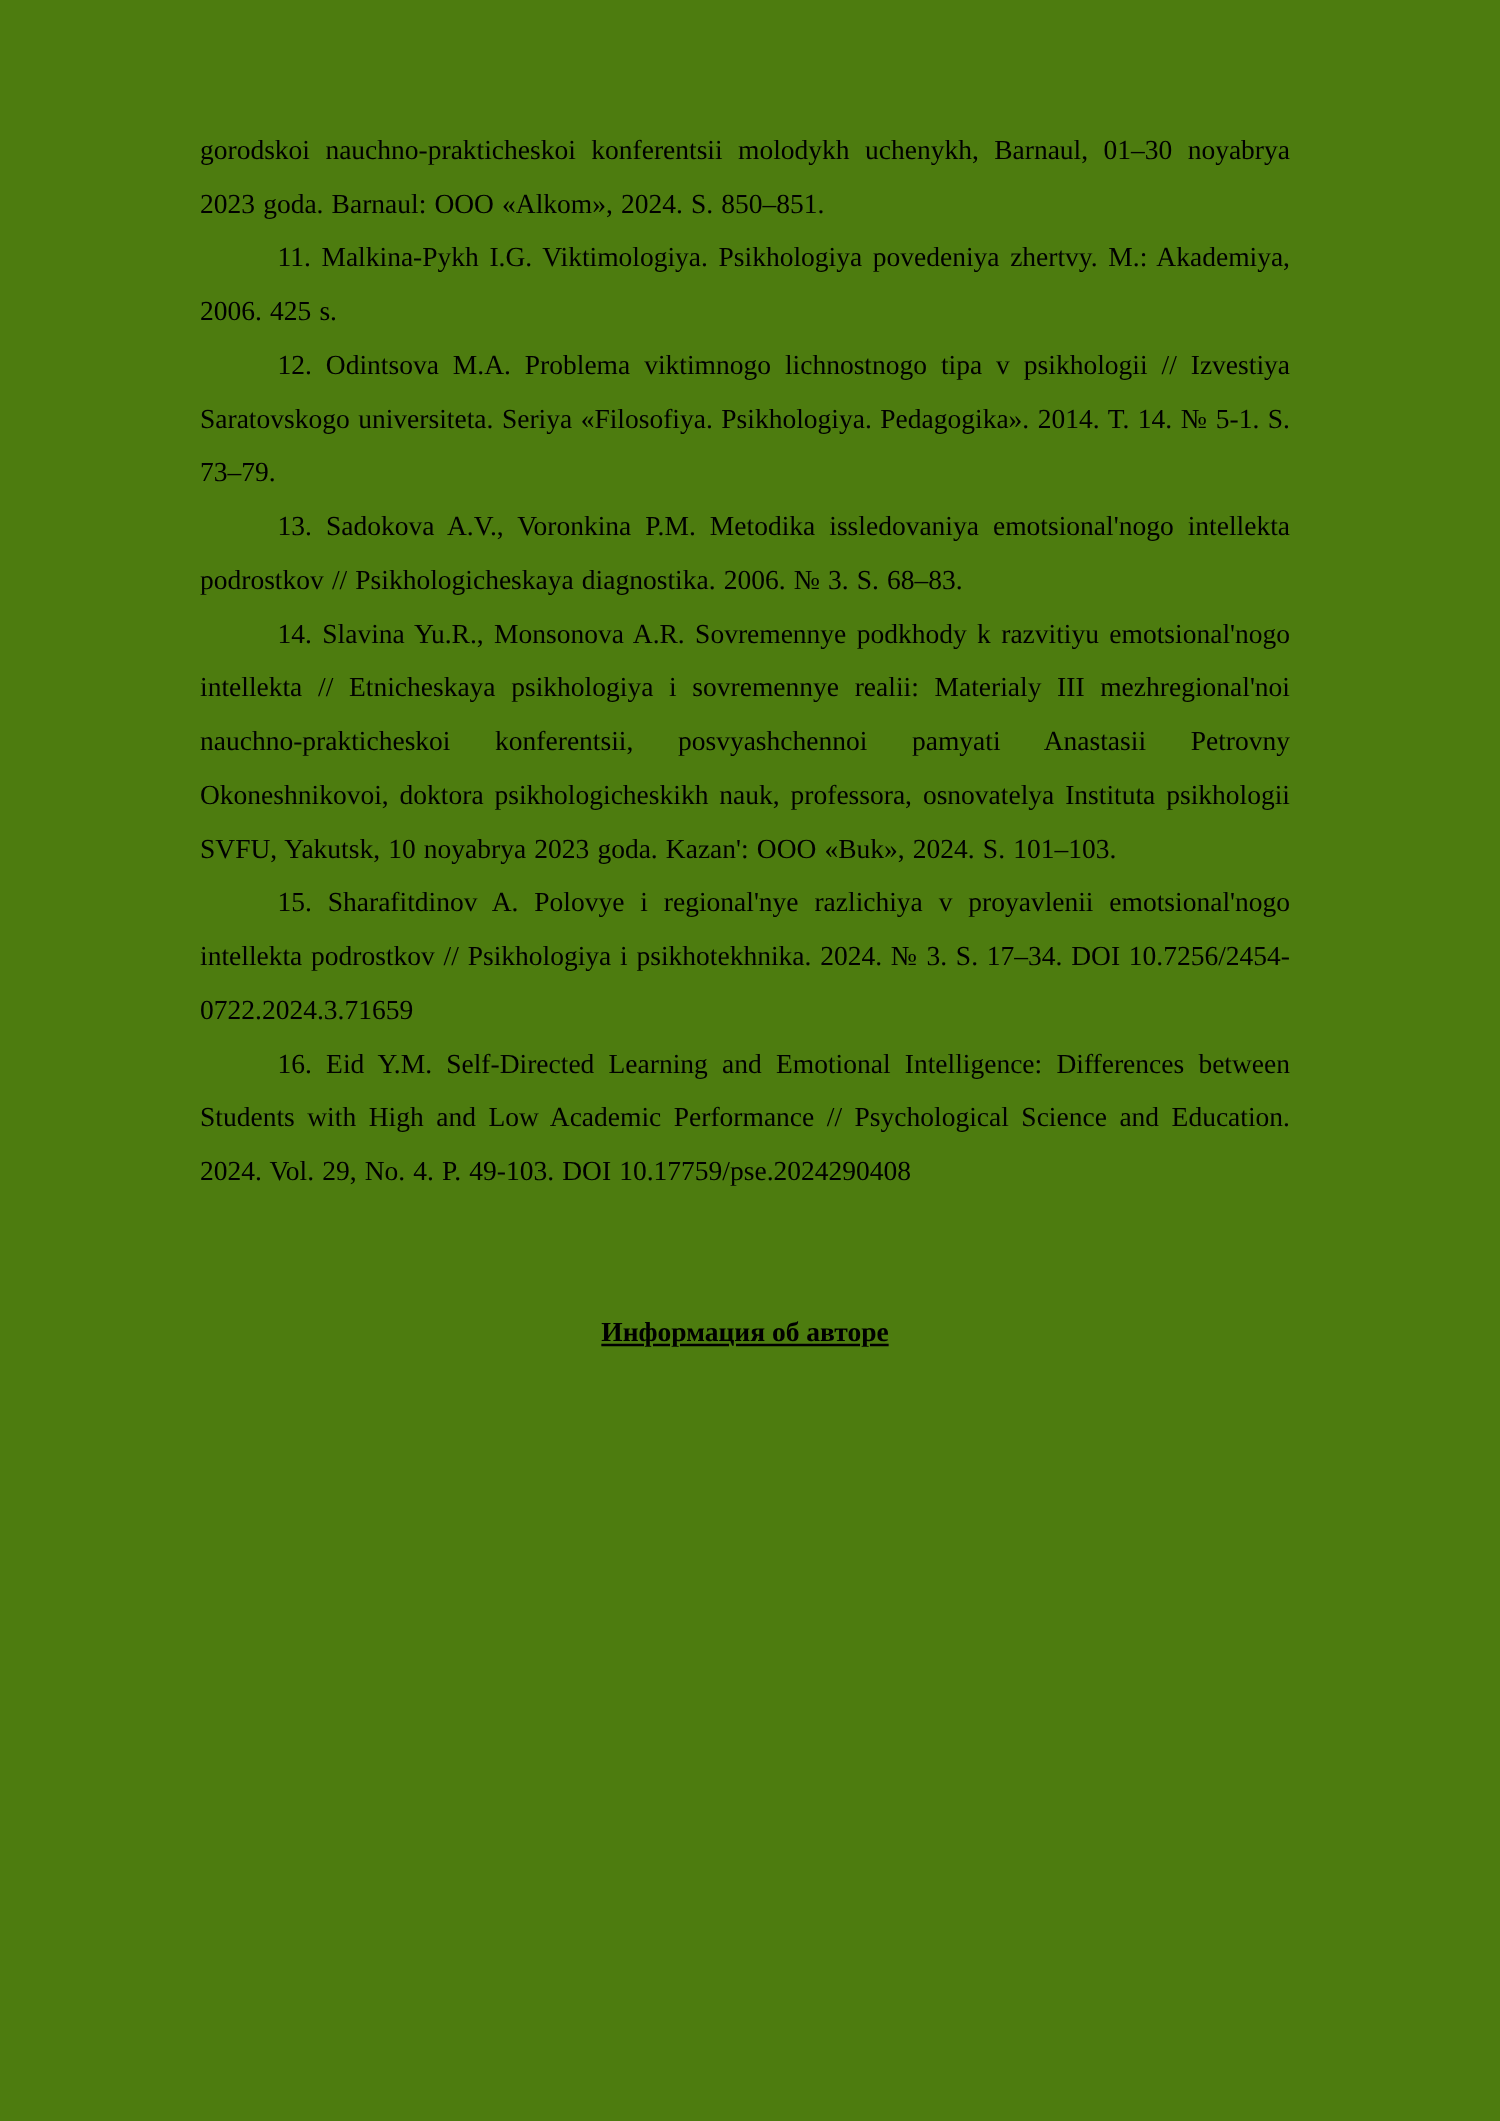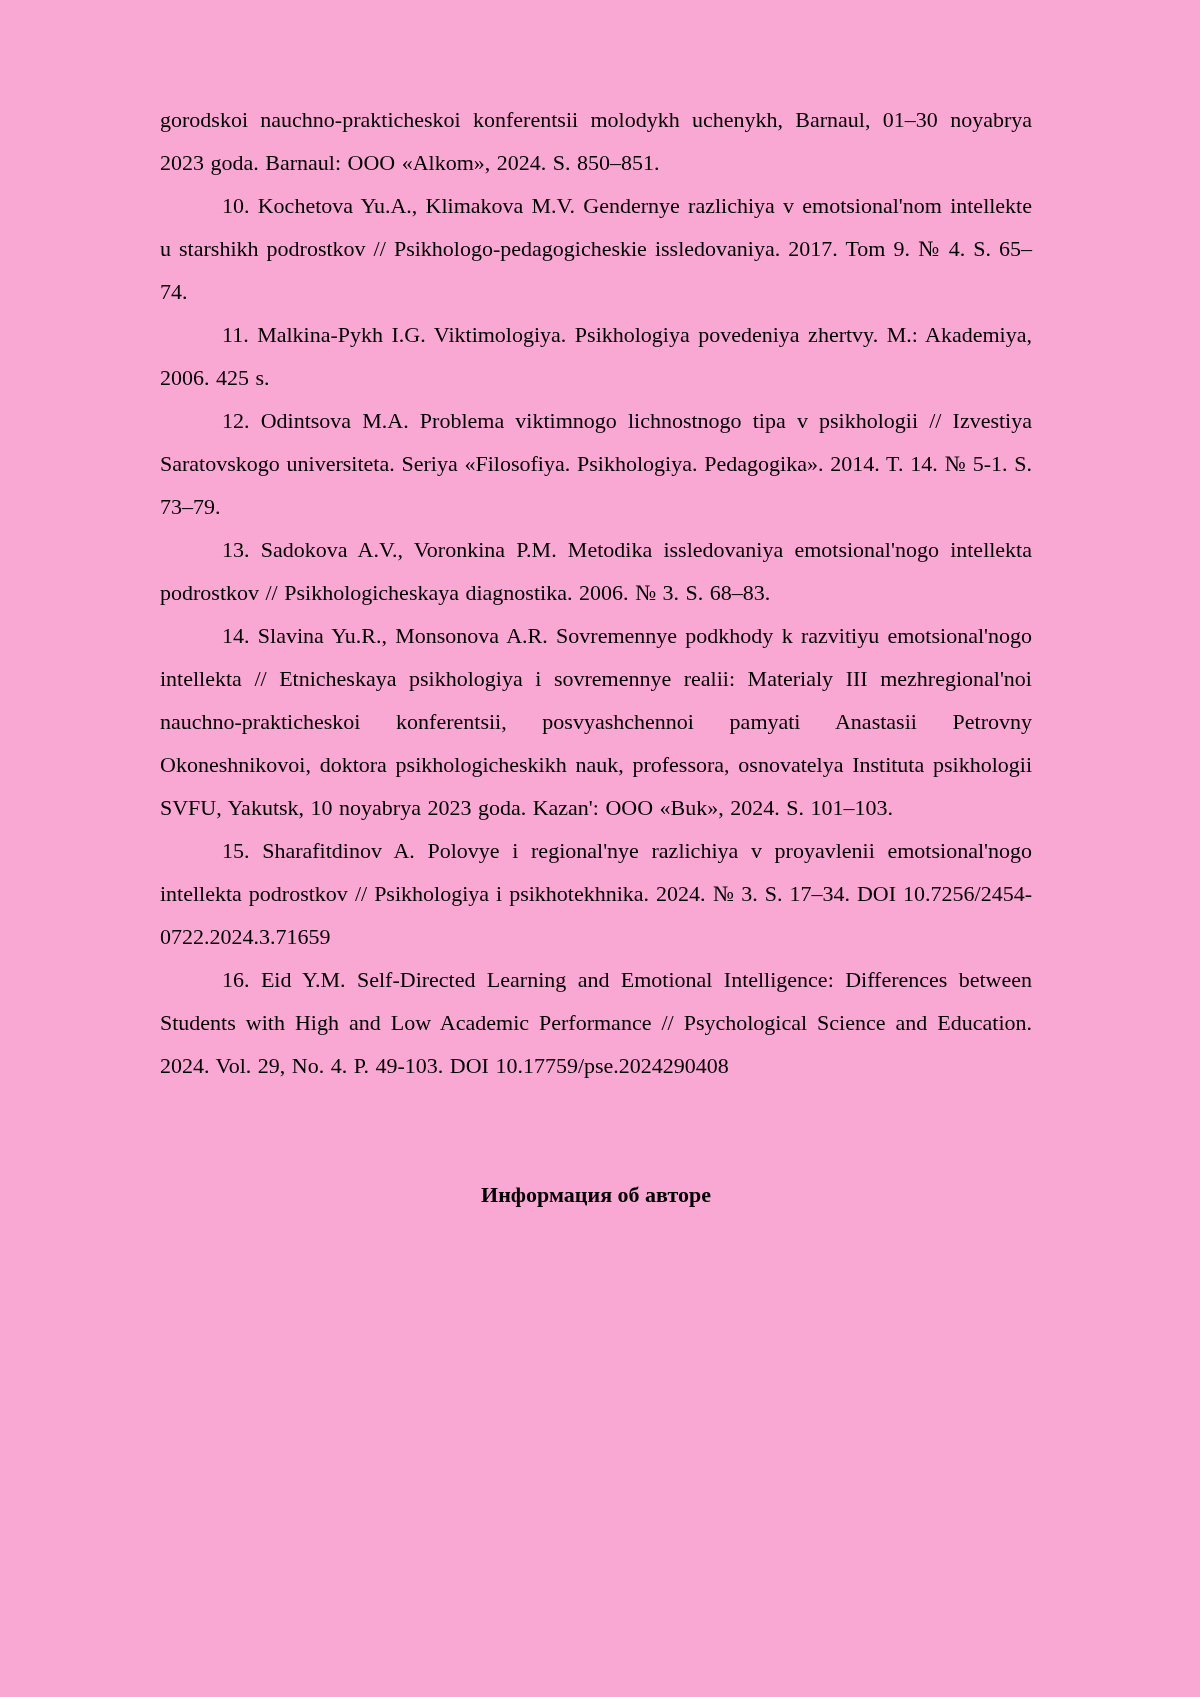--- a/index.html
+++ b/index.html
@@ -5,21 +5,21 @@
   html, body {
     margin: 0;
     padding: 0;
     background: #ffffff;
   }
   .page {
     position: relative;
     width: 1200px;
     min-height: 1697px;
     box-sizing: border-box;
-    background: #f9a8d4;
+    background: #4d7c0f;
     padding: 98px 168px 60px 160px;
     font-family: "Liberation Serif", "DejaVu Serif", serif;
     font-size: 22px;
     color: #000000;
   }
   .para {
     margin: 0;
     text-align: justify;
     text-align-last: left;
     line-height: 43px;
@@ -28,28 +28,28 @@
   .para.indent {
     text-indent: 62px;
   }
   .section-heading {
     margin: 86px 0 0 0;
     text-align: center;
     font-weight: bold;
     font-size: 22px;
     line-height: 43px;
     font-family: "Liberation Serif", "DejaVu Serif", serif;
+    text-decoration: underline;
   }
 </style>
 </head>
 <body>
 
 <div class="page">
   <p class="para">gorodskoi nauchno-prakticheskoi konferentsii molodykh uchenykh, Barnaul, 01–30 noyabrya 2023 goda. Barnaul: OOO «Alkom», 2024. S. 850–851.</p>
-  <p class="para indent">10. Kochetova Yu.A., Klimakova M.V. Gendernye razlichiya v emotsional'nom intellekte u starshikh podrostkov // Psikhologo-pedagogicheskie issledovaniya. 2017. Tom 9. № 4. S. 65–74.</p>
   <p class="para indent">11. Malkina-Pykh I.G. Viktimologiya. Psikhologiya povedeniya zhertvy. M.: Akademiya, 2006. 425 s.</p>
   <p class="para indent">12. Odintsova M.A. Problema viktimnogo lichnostnogo tipa v psikhologii // Izvestiya Saratovskogo universiteta. Seriya «Filosofiya. Psikhologiya. Pedagogika». 2014. T. 14. № 5-1. S. 73–79.</p>
   <p class="para indent">13. Sadokova A.V., Voronkina P.M. Metodika issledovaniya emotsional'nogo intellekta podrostkov // Psikhologicheskaya diagnostika. 2006. № 3. S. 68–83.</p>
   <p class="para indent">14. Slavina Yu.R., Monsonova A.R. Sovremennye podkhody k razvitiyu emotsional'nogo intellekta // Etnicheskaya psikhologiya i sovremennye realii: Materialy III mezhregional'noi nauchno-prakticheskoi konferentsii, posvyashchennoi pamyati Anastasii Petrovny Okoneshnikovoi, doktora psikhologicheskikh nauk, professora, osnovatelya Instituta psikhologii SVFU, Yakutsk, 10 noyabrya 2023 goda. Kazan': OOO «Buk», 2024. S. 101–103.</p>
   <p class="para indent">15. Sharafitdinov A. Polovye i regional'nye razlichiya v proyavlenii emotsional'nogo intellekta podrostkov // Psikhologiya i psikhotekhnika. 2024. № 3. S. 17–34. DOI 10.7256/2454-0722.2024.3.71659</p>
   <p class="para indent">16. Eid Y.M. Self-Directed Learning and Emotional Intelligence: Differences between Students with High and Low Academic Performance // Psychological Science and Education. 2024. Vol. 29, No. 4. P. 49-103. DOI 10.17759/pse.2024290408</p>
   <h3 class="section-heading">Информация об авторе</h3>
 </div>
 
 </body></html>

